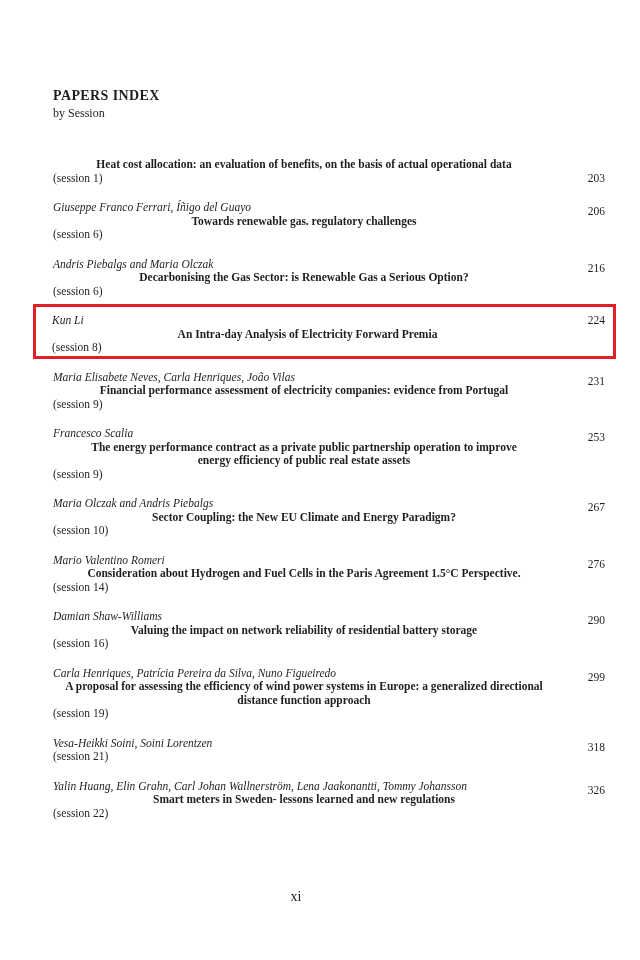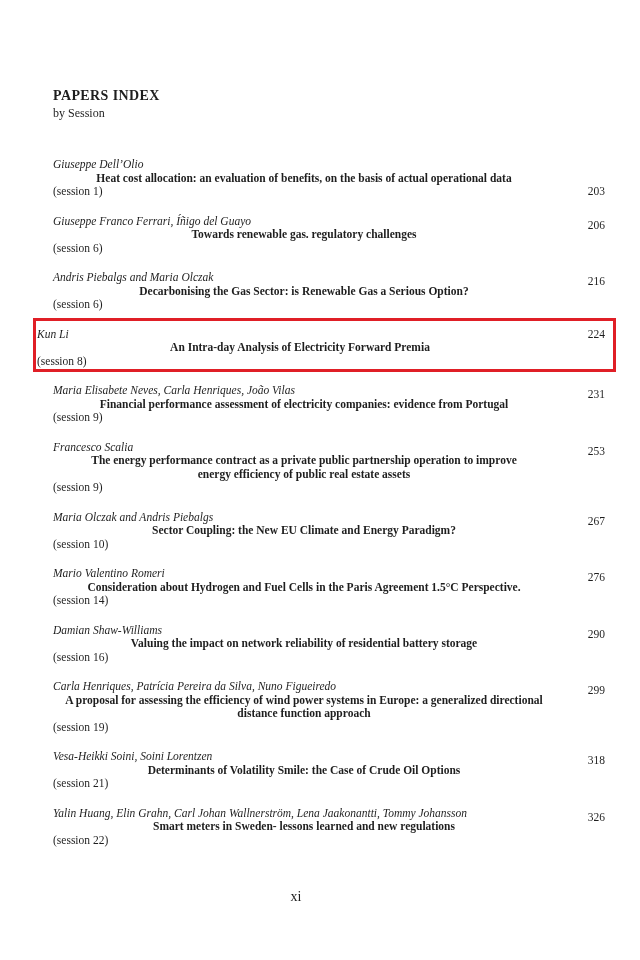--- a/index.html
+++ b/index.html
@@ -44,21 +44,21 @@
     top: 4px;
     right: 0;
     width: 40px;
     text-align: right;
     padding-right: 0;
   }
   .pagenum.align-bottom { top: auto; bottom: 0; text-align: right; }
   .entry.highlighted {
     border: 3px solid var(--hl);
     margin-left: -20px;
-    padding-left: 1px;
+    padding-left: 16px;
     margin-top: -10px;
     padding-top: 7px;
     margin-right: -11px;
     padding-bottom: 1px;
     margin-bottom: 12px;
   }
   .entry.highlighted .pagenum { top: 7px; right: 8px; }
   .doc-footer {
     position: absolute;
     top: 889px;
@@ -72,21 +72,20 @@
 <body>
 
 <div class="page">
   <div class="content">
     <div class="doc-header">
       <div class="doc-title">PAPERS INDEX</div>
       <div class="doc-subtitle">by Session</div>
     </div>
     <div class="entries">
   <div class="entry">
-    <div class="authors">Giuseppe Dell’Olio</div>
     <div class="title">Heat cost allocation: an evaluation of benefits, on the basis of actual operational data</div>
     <div class="session">(session 1)</div>
     <div class="pagenum align-bottom">203</div>
   </div>
 
   <div class="entry">
     <div class="authors">Giuseppe Franco Ferrari, Íñigo del Guayo</div>
     <div class="title">Towards renewable gas. regulatory challenges</div>
     <div class="session">(session 6)</div>
     <div class="pagenum">206</div>
@@ -145,21 +144,20 @@
   <div class="entry">
     <div class="authors">Carla Henriques, Patrícia Pereira da Silva, Nuno Figueiredo</div>
     <div class="title">A proposal for assessing the efficiency of wind power systems in Europe: a generalized directional
 distance function approach</div>
     <div class="session">(session 19)</div>
     <div class="pagenum">299</div>
   </div>
 
   <div class="entry">
     <div class="authors">Vesa-Heikki Soini, Soini Lorentzen</div>
-    <div class="title">Determinants of Volatility Smile: the Case of Crude Oil Options</div>
     <div class="session">(session 21)</div>
     <div class="pagenum">318</div>
   </div>
 
   <div class="entry">
     <div class="authors">Yalin Huang, Elin Grahn, Carl Johan Wallnerström, Lena Jaakonantti, Tommy Johansson</div>
     <div class="title">Smart meters in Sweden- lessons learned and new regulations</div>
     <div class="session">(session 22)</div>
     <div class="pagenum">326</div>
   </div>

